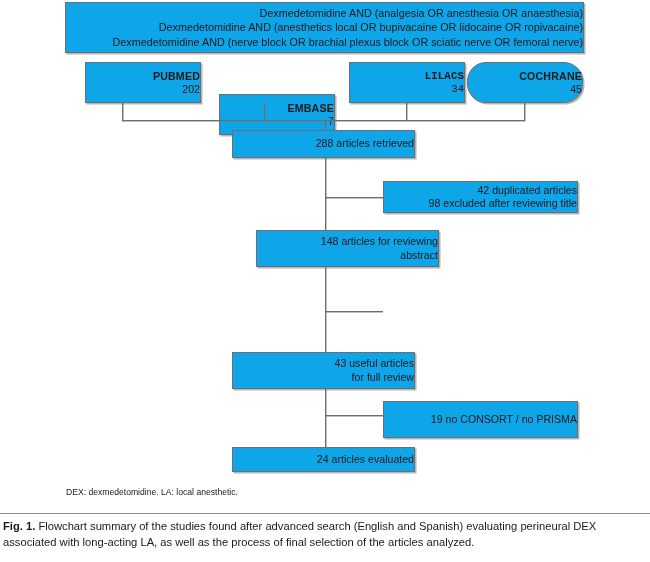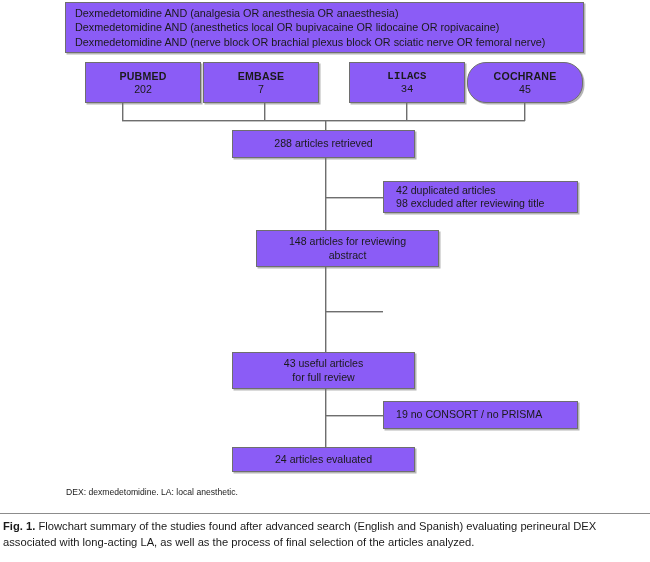--- a/index.html
+++ b/index.html
@@ -19,25 +19,26 @@
     position: relative;
     width: 650px;
     height: 562px;
   }
 
   
   .box {
     position: absolute;
     box-sizing: border-box;
     border: 1px solid #6e6e6e;
-    background: #8b5cf6;
+    background: #0ea5e9;
     display: flex;
     flex-direction: column;
     justify-content: center;
     box-shadow: 1.5px 1.5px 0 rgba(120,120,120,0.55);
+    align-items: flex-end;
   }
   .box .line {
     font-size: 10.6px;
     line-height: 13.4px;
     white-space: nowrap;
   }
   .centered .line { text-align: center; }
   .lefted {
     padding-left: 12px;
   }
@@ -138,21 +139,21 @@
   <div class="box lefted" id="search-box">
     <div class="line">Dexmedetomidine AND (analgesia OR anesthesia OR anaesthesia)</div>
     <div class="line">Dexmedetomidine AND (anesthetics local OR bupivacaine OR lidocaine OR ropivacaine)</div>
     <div class="line">Dexmedetomidine AND (nerve block OR brachial plexus block OR sciatic nerve OR femoral nerve)</div>
   </div>
 
   <div class="box db-box" style="left:65px;margin-left:20px;">
     <div class="db-name">PUBMED</div>
     <div class="db-count">202</div>
   </div>
-  <div class="box db-box" style="left:203px;">
+  <div class="box db-box" style="left:219px;margin-top:32px;">
     <div class="db-name">EMBASE</div>
     <div class="db-count">7</div>
   </div>
   <div class="box db-box" style="left:349px;font-family:Liberation Mono, monospace;">
     <div class="db-name">LILACS</div>
     <div class="db-count">34</div>
   </div>
   <div class="box db-box" style="left:467px;border-radius:19px;">
     <div class="db-name">COCHRANE</div>
     <div class="db-count">45</div>
@@ -187,21 +188,21 @@
 
 
   <div class="box main-box centered" style="top:352px; height:37px;">
     <div class="line">43 useful articles</div>
     <div class="line">for full review</div>
   </div>
 
   <div class="vline" style="left:325px; top:389px; height:59px;"></div>
   <div class="hline" style="left:325px; top:415px; width:58px;"></div>
 
-  <div class="box side-box lefted" style="top:401px; height:28px;">
+  <div class="box side-box lefted" style="top:401px; height:37px;">
     <div class="line">19 no CONSORT / no PRISMA</div>
   </div>
 
   <div class="box main-box centered" style="top:447px; height:25px;">
     <div class="line">24 articles evaluated</div>
   </div>
 
   <div id="footnote">DEX: dexmedetomidine. LA: local anesthetic.</div>
 
   <div id="caption-rule"></div>

